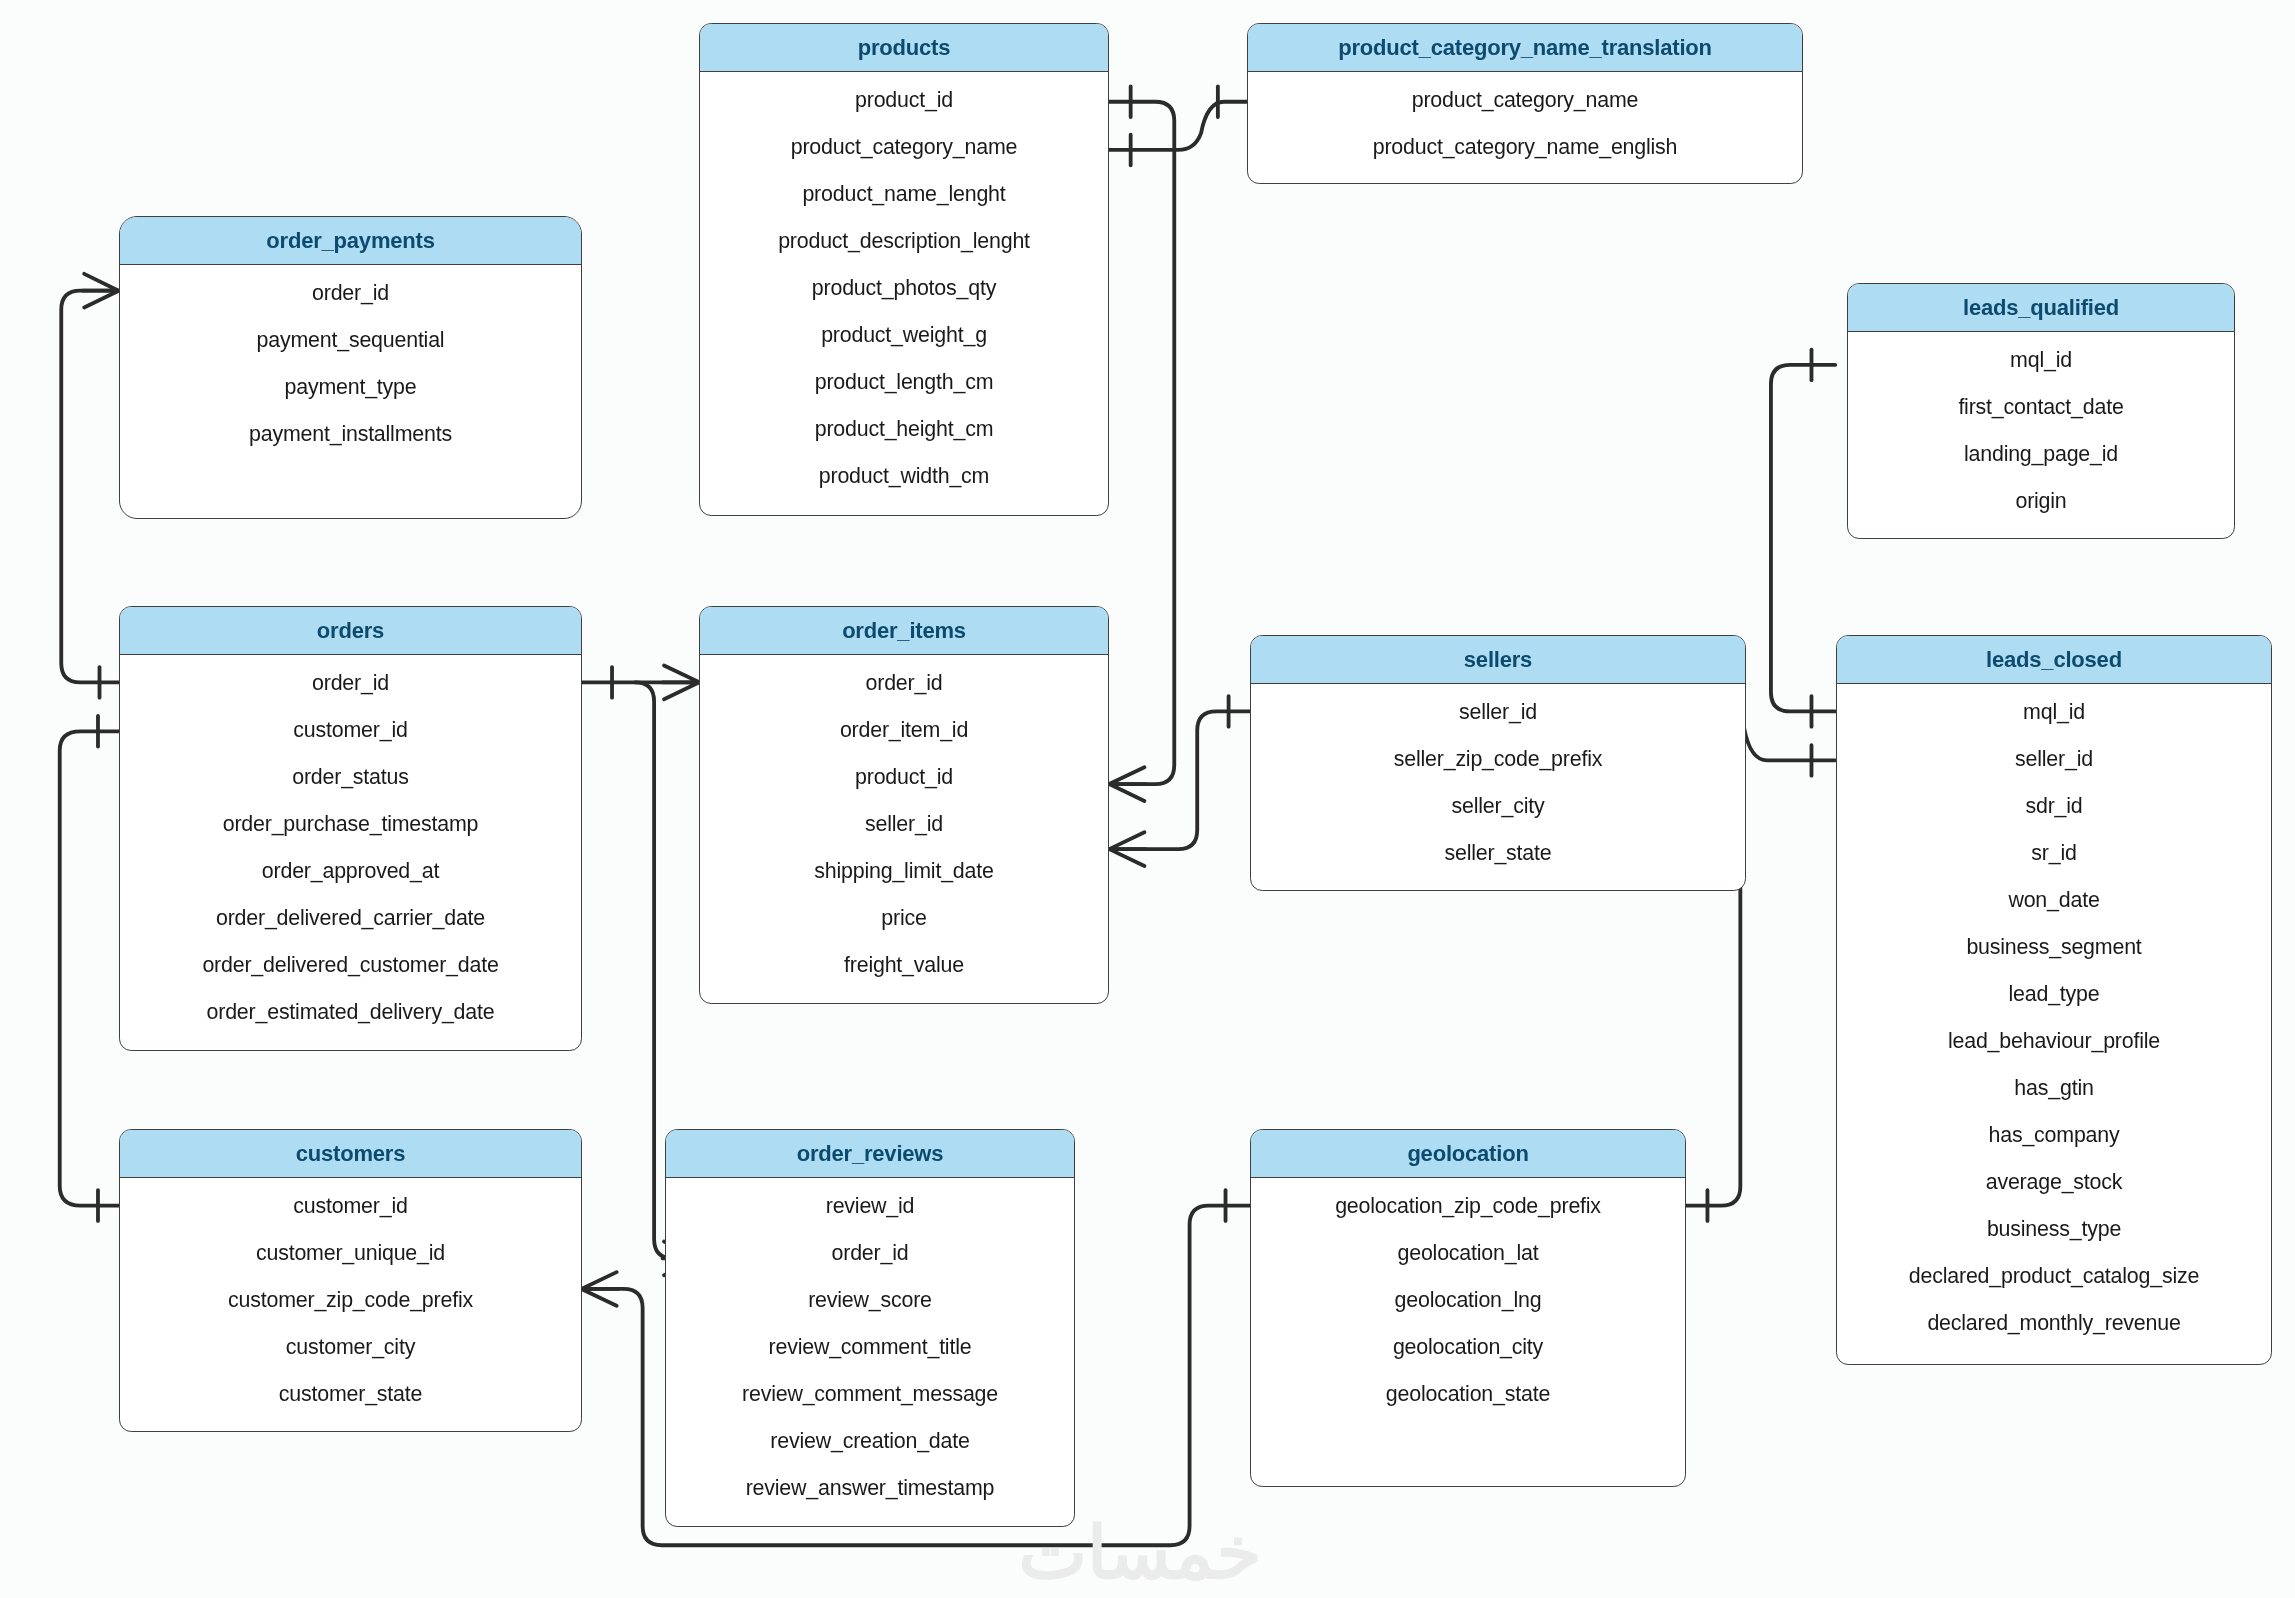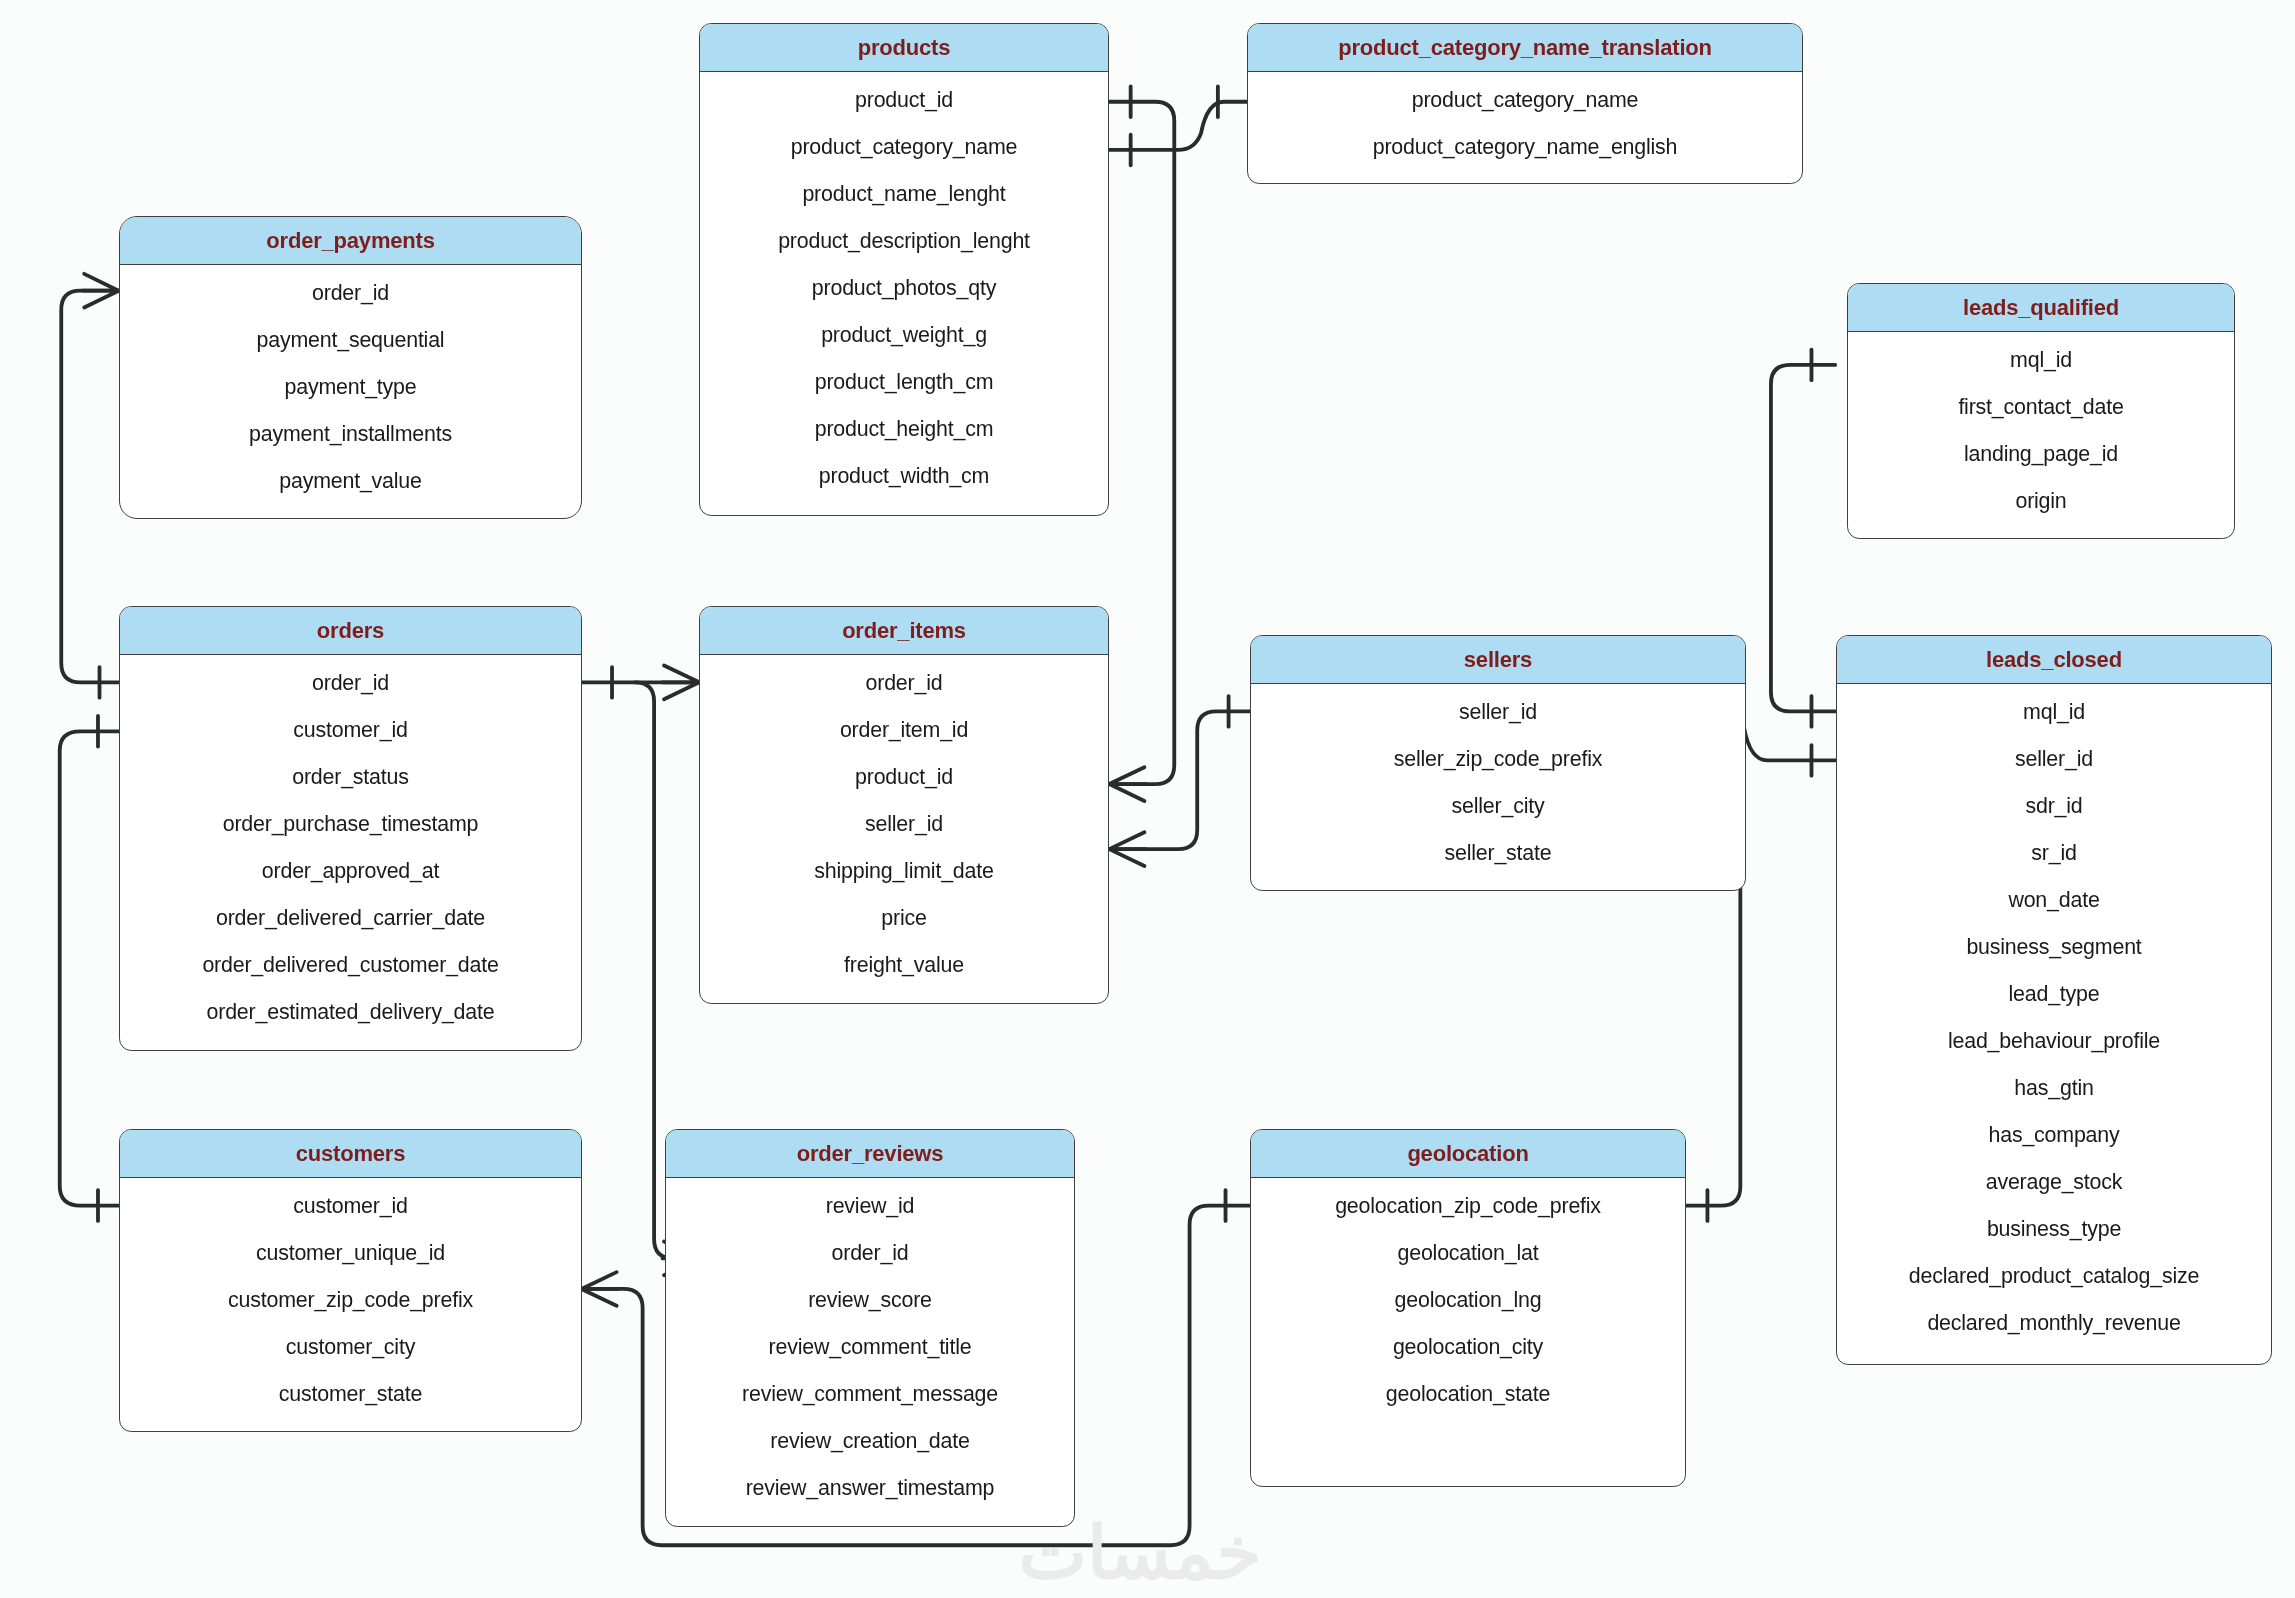--- a/index.html
+++ b/index.html
@@ -29,21 +29,21 @@
     border-radius: 12.2px;
     background: #ffffff;
     overflow: hidden;
     z-index: 3;
   }
   .entity-title {
     background: #aedcf2;
     border-bottom: 1.5px solid #3f3f3f;
     font-weight: bold;
     font-size: 22px;
-    color: #7f1d1d;
+    color: #0c4a6e;
     text-align: center;
     line-height: 47px;
     height: 47px;
     letter-spacing: -0.2px;
   }
   .entity-fields {
     padding: 4.6px 7.7px 10.7px 7.7px;
   }
   .field {
     text-align: center;
@@ -170,21 +170,20 @@
           <div class="field">product_category_name_english</div>
         </div>
       </div>
       <div class="entity" style="left: 119px; top: 216px; width: 463px; height: 303px; border-radius: 18px;">
         <div class="entity-title">order_payments</div>
         <div class="entity-fields">
           <div class="field">order_id</div>
           <div class="field">payment_sequential</div>
           <div class="field">payment_type</div>
           <div class="field">payment_installments</div>
-          <div class="field">payment_value</div>
         </div>
       </div>
       <div class="entity" style="left: 1836px; top: 283px; width: 388px; height: 256px; margin-left: 11px;">
         <div class="entity-title">leads_qualified</div>
         <div class="entity-fields">
           <div class="field">mql_id</div>
           <div class="field">first_contact_date</div>
           <div class="field">landing_page_id</div>
           <div class="field">origin</div>
         </div>

